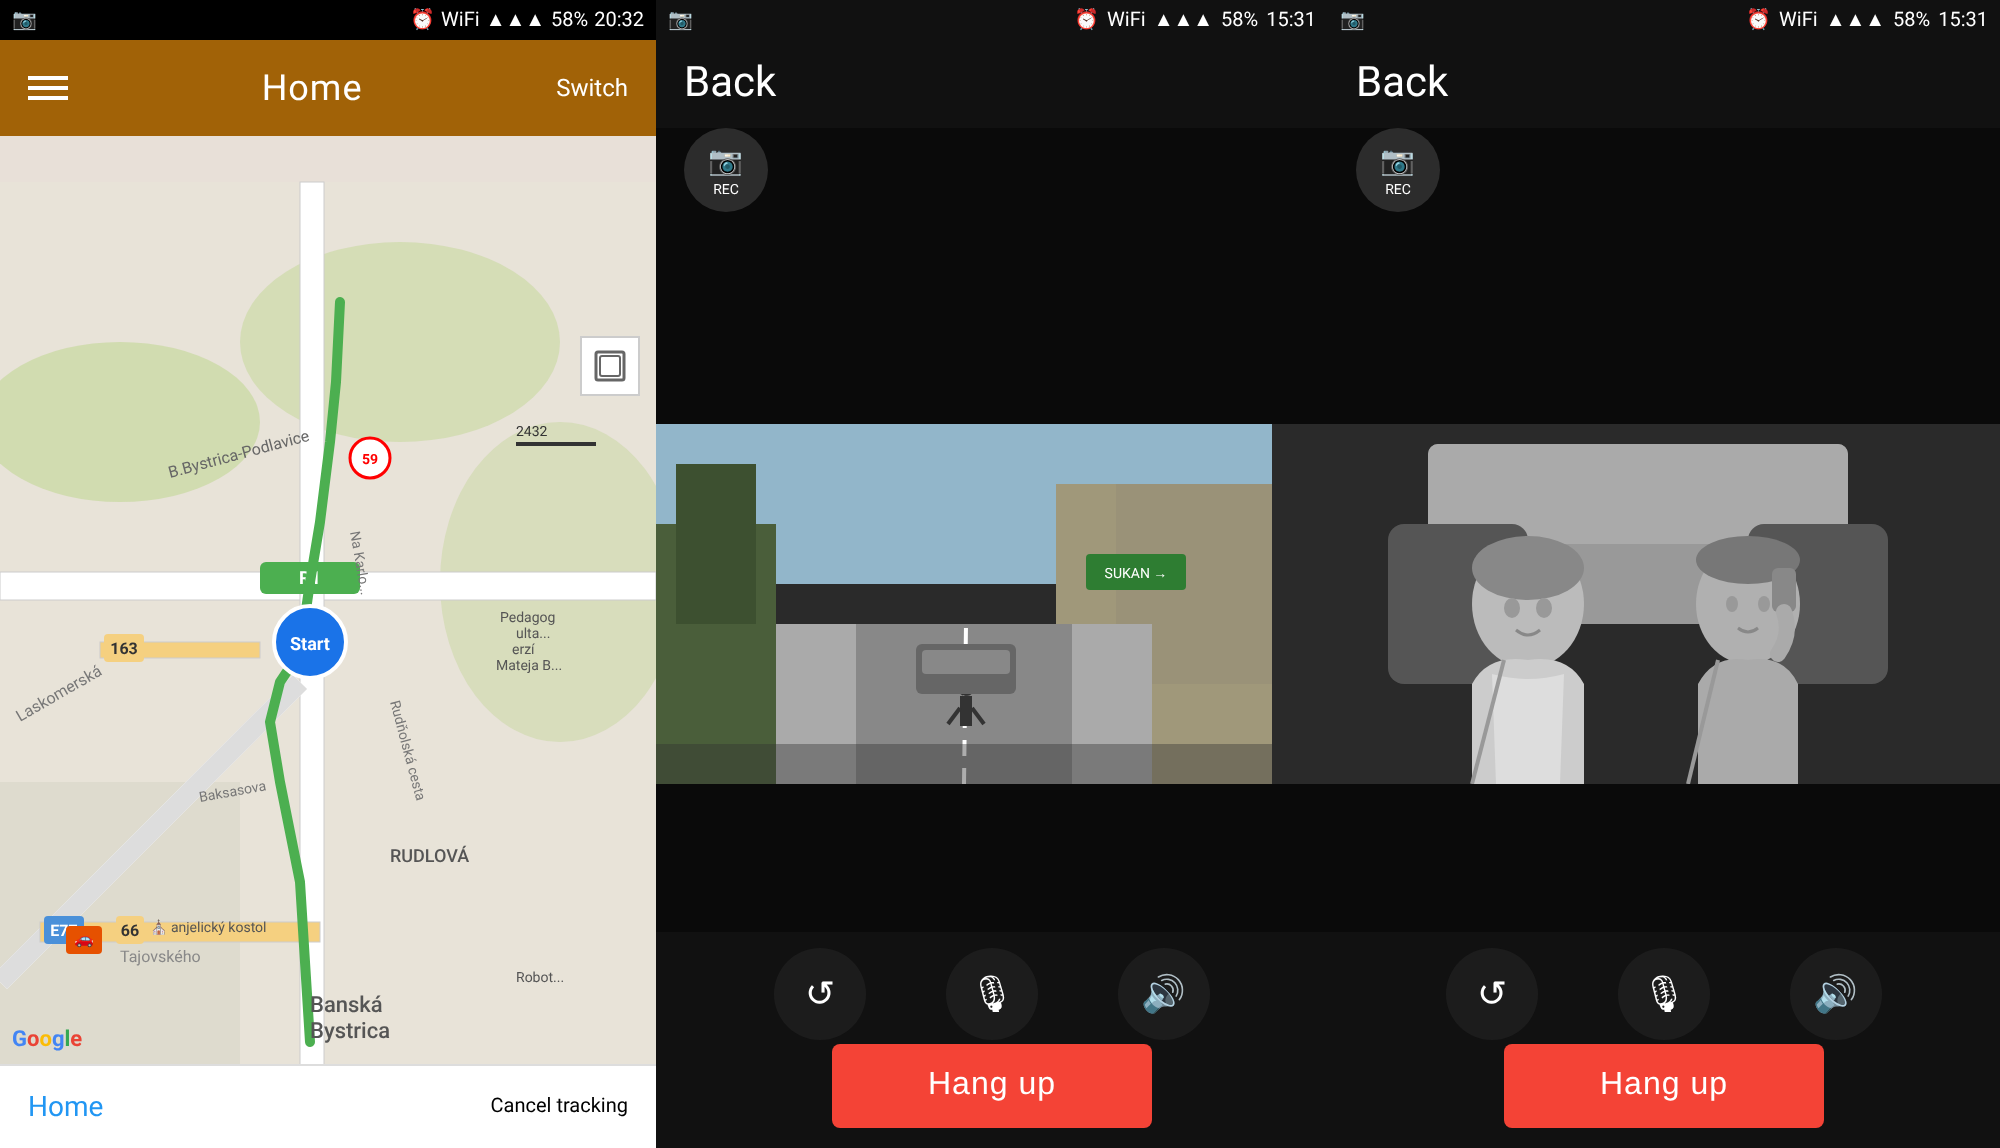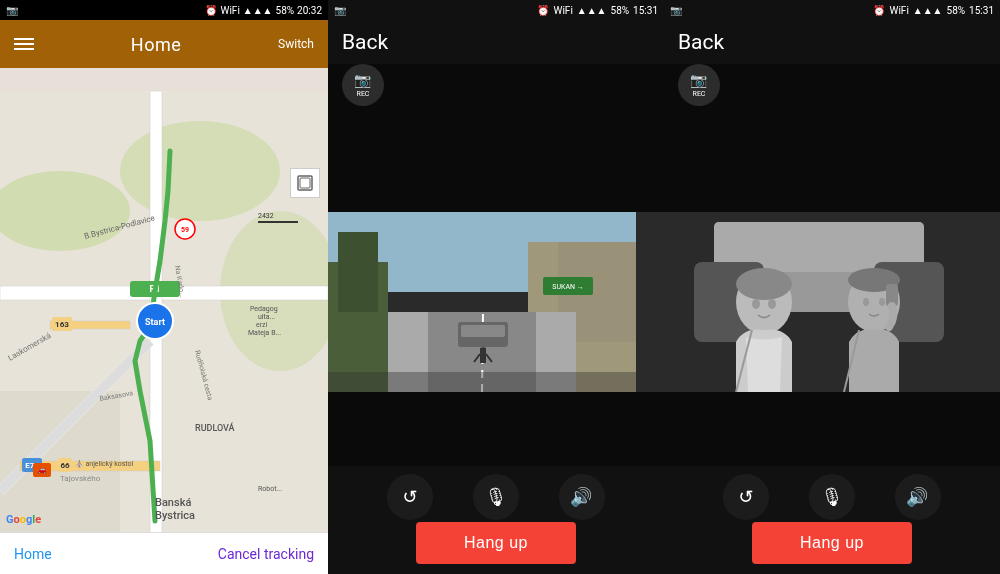--- a/index.html
+++ b/index.html
@@ -88,21 +88,21 @@
       height: 42px;
       background: #fff;
       display: flex;
       align-items: center;
       justify-content: space-between;
       padding: 0 14px;
       border-top: 1px solid #ddd;
       z-index: 20;
     }
     .map-bottom-bar .trips-link { color: #2196F3; font-size: 14px; cursor: pointer; }
-    .map-bottom-bar .cancel-link { color: #6d28d9; font-size: 14px; cursor: pointer; margin-left: 32px; }
+    .map-bottom-bar .cancel-link { color: #000000; font-size: 10px; cursor: pointer; margin-left: 32px; }
 
     
     .panel-video {
       width: 336px;
       height: 574px;
       background: #111;
       display: flex;
       flex-direction: column;
       position: relative;
     }

